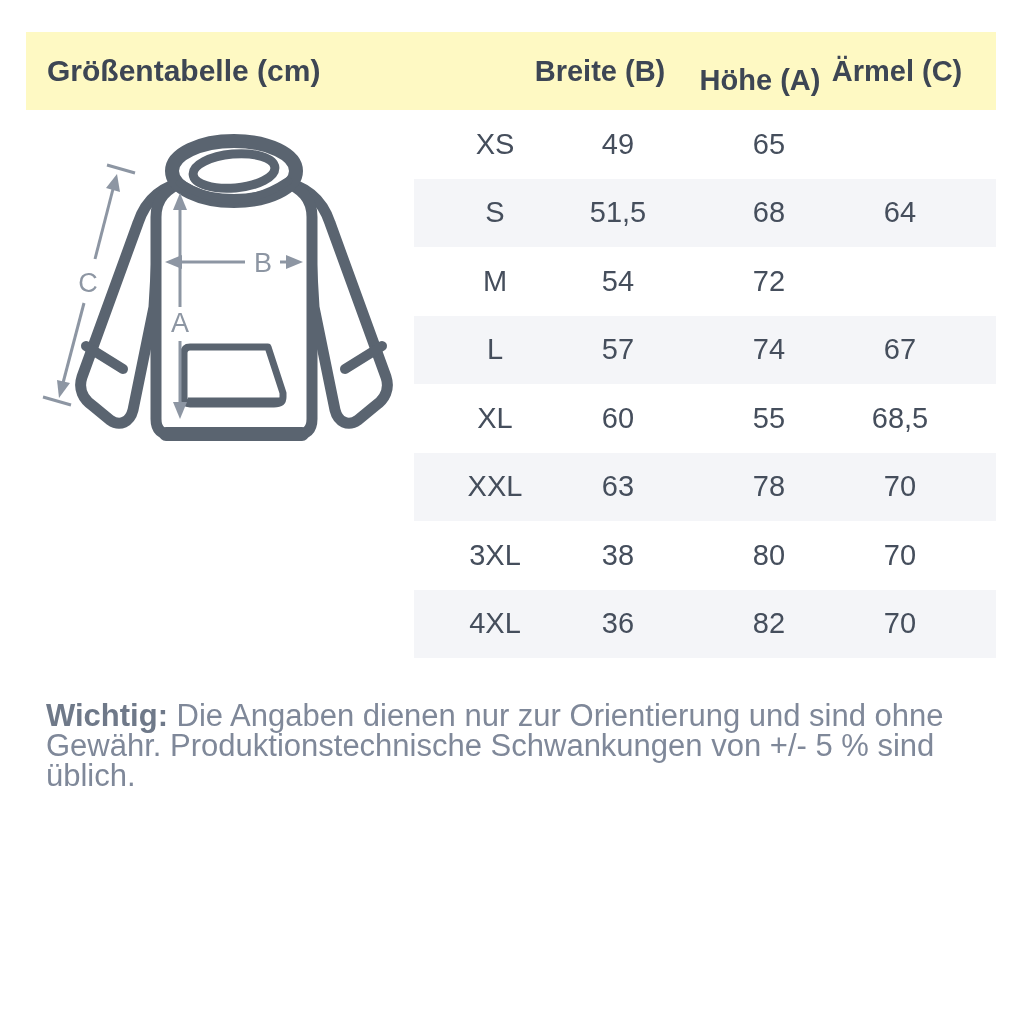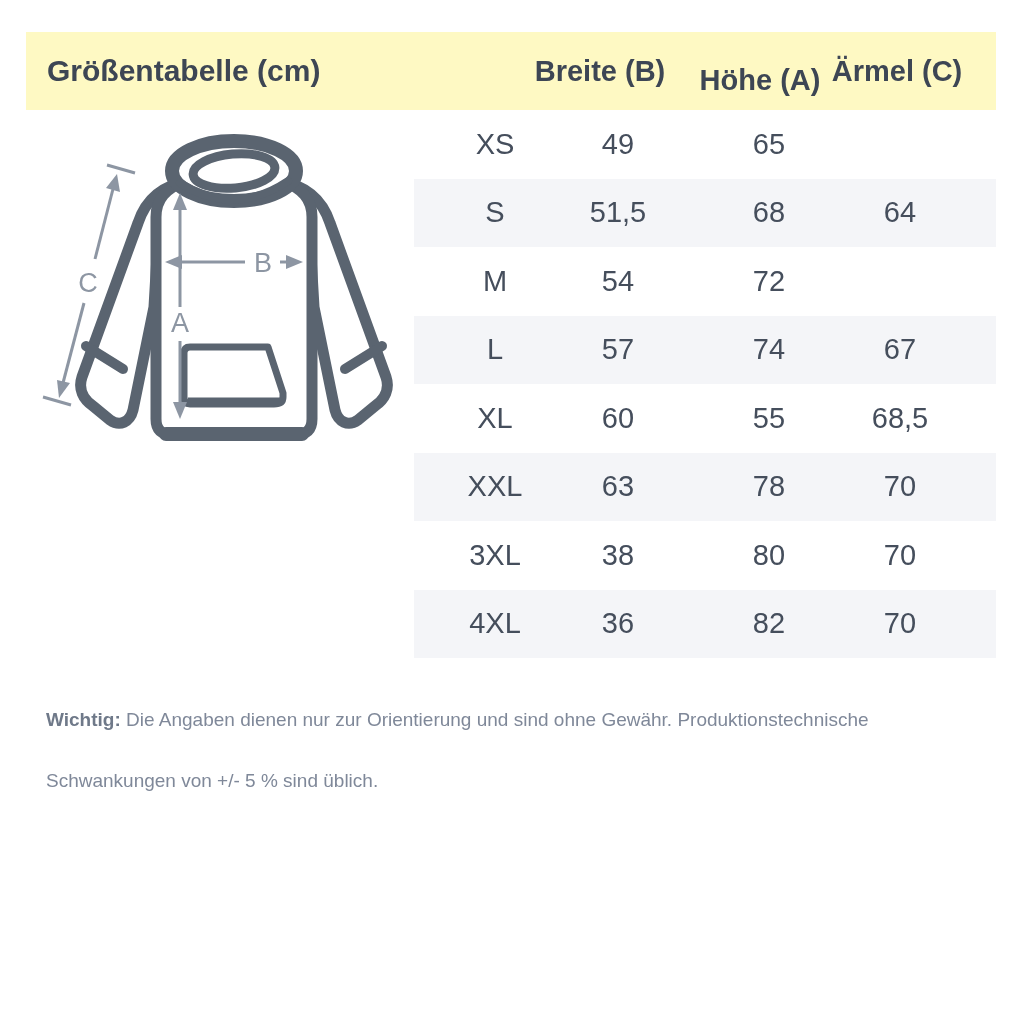--- a/index.html
+++ b/index.html
@@ -40,21 +40,21 @@
   }
   .cell.aermel{position:relative;left:-37px;}
   
   .hoodie-figure{position:absolute;left:40px;top:125px;width:380px;height:335px;}
   .dim-label{
     font-family:"Liberation Sans",sans-serif;font-size:27px;fill:#8d96a3;
   }
   
   .note{
     position:absolute;left:46px;top:670px;width:930px;
-    font-size:19px;line-height:61px;color:#7f8899;
+    font-size:31px;line-height:30px;color:#7f8899;
   }
   .note-label{font-weight:bold;color:#6f7989;}
 </style>
 </head>
 <body>
 
 <div class="header-band">
   <div class="page-title">Größentabelle (cm)</div>
   <div class="col-headers">
     <div class="ch"></div>

